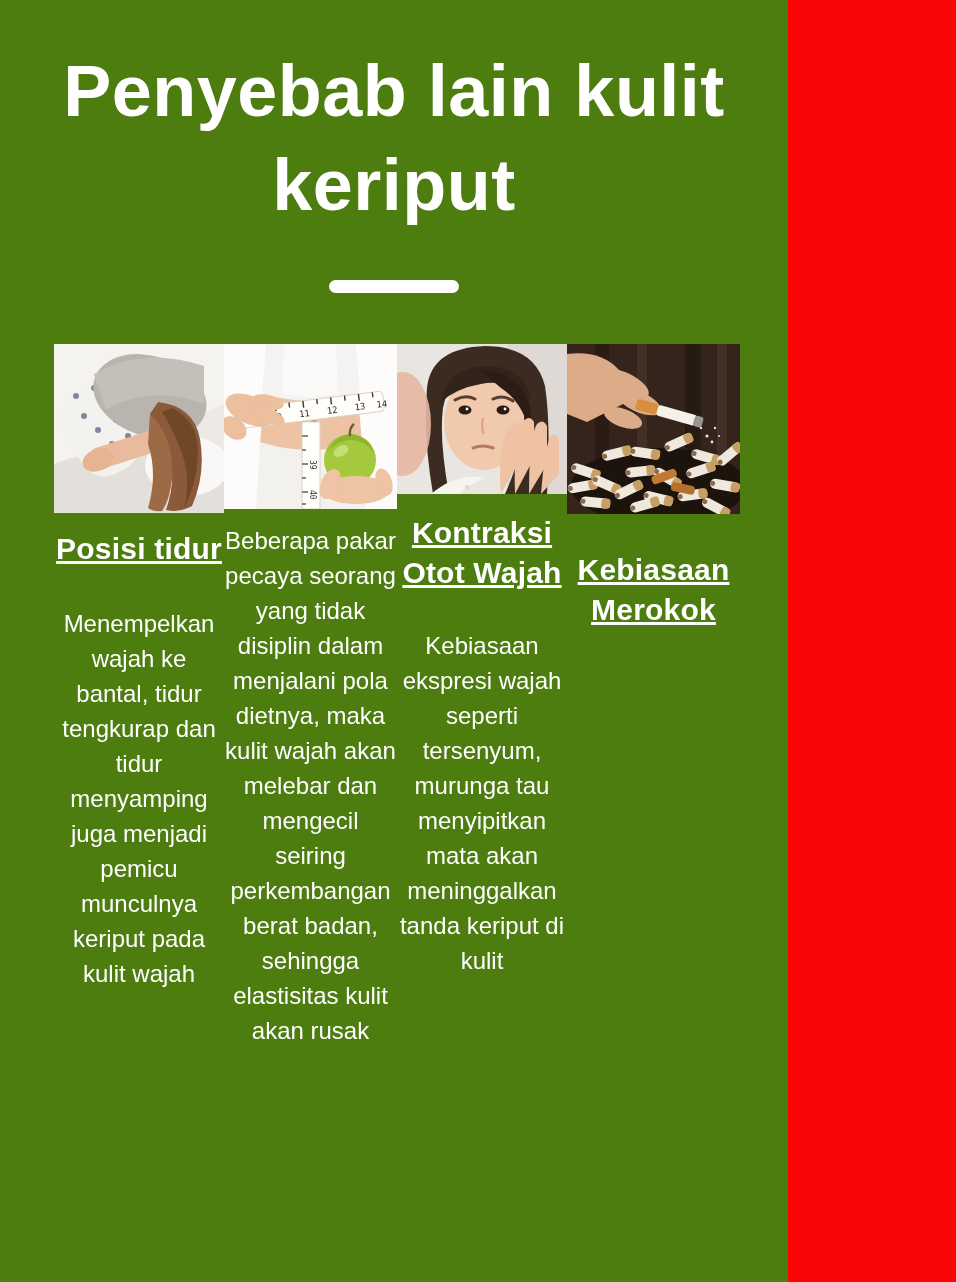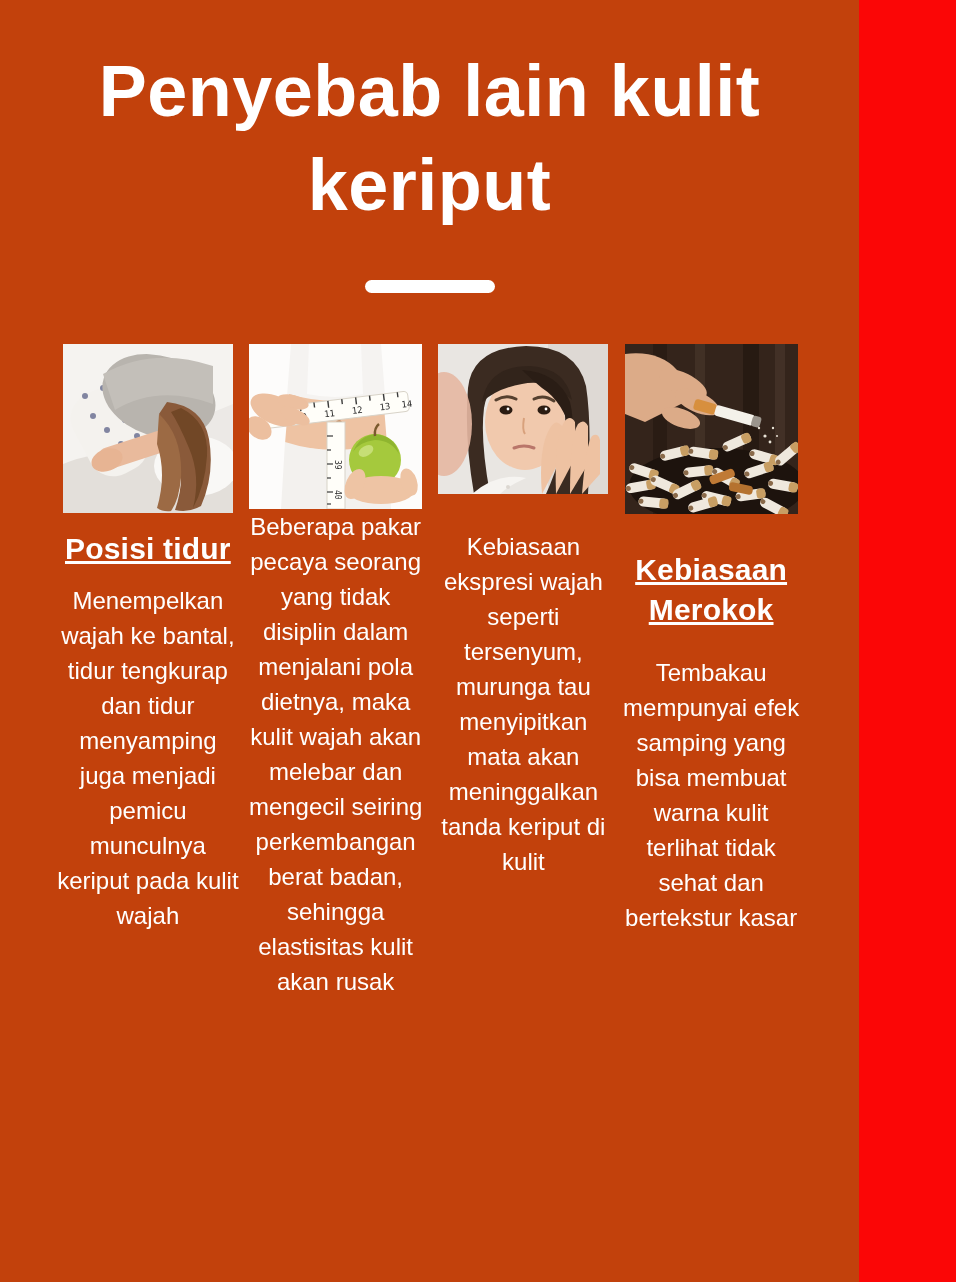--- a/index.html
+++ b/index.html
@@ -3,23 +3,23 @@
 <meta charset="utf-8">
 <style>
   * { margin: 0; padding: 0; box-sizing: border-box; }
   html, body { width: 956px; }
   body {
     font-family: "Liberation Sans", sans-serif;
     background: #fb0606;
   }
   .poster {
     position: relative;
-    width: 859px;
+    width: 788px;
     height: 1282px;
-    background: #c2410c;
+    background: #4d7c0f;
     overflow: hidden;
     color: #ffffff;
   }
   .title {
     padding-top: 44px;
     margin: 0 auto;
     max-width: 860px;
     text-align: center;
     font-size: 72px;
     line-height: 94px;
@@ -61,23 +61,23 @@
     text-decoration: underline;
   }
   .col-body {
     font-size: 24px;
     line-height: 35px;
     font-weight: 400;
     color: #ffffff;
   }
   
   .col-1 .col-heading { margin-top: 16px; }
-  .col-1 .col-body    { margin-top: 14px; }
+  .col-1 .col-body    { margin-top: 37px; }
   .col-2 .col-heading { margin-top: 24px; }
-  .col-2 .col-body    { }
+  .col-2 .col-body    { margin-top: 14px; }
   .col-3 .col-heading { margin-top: 19px; }
   .col-3 .col-body    { margin-top: 35px; }
   .col-4 .col-heading { margin-top: 36px; }
   .col-4 .col-body    { margin-top: 25px; }
 </style>
 </head>
 <body>
 
 <div class="poster">
 
@@ -233,20 +233,21 @@
           <path d="M118 150 Q116 96 126 78 Q132 70 137 78 L138 112 Z"></path>
           <path d="M132 150 Q132 92 140 80 Q146 74 150 82 L150 120 Z"></path>
           <path d="M144 150 Q148 100 154 92 Q160 88 162 96 L162 130 Z"></path>
         </g>
 
         <ellipse cx="6" cy="80" rx="28" ry="52" fill="#e5b7a2" opacity="0.9"></ellipse>
 
         <path d="M34 150 Q60 128 88 134 Q70 142 62 150 Z" fill="#f6f4f1"></path>
         <circle cx="70" cy="143" r="2" fill="#dcd7d1"></circle>
       </svg>
+      <div class="col-heading">Kontraksi Otot Wajah</div>
       <div class="col-body">Kebiasaan ekspresi wajah seperti tersenyum, murunga tau menyipitkan mata akan meninggalkan tanda keriput di kulit</div>
     </div>
 
     <div class="col col-4">
       <svg class="col-img" width="173" height="170" viewBox="0 0 173 170" aria-hidden="true">
         <defs>
           <g id="butt">
             <rect width="30" height="10" rx="5" fill="#efe8dd"></rect>
             <rect x="21" width="9" height="10" rx="3" fill="#c89e63"></rect>
             <circle cx="2.5" cy="5" r="2.5" fill="#8a6a4a"></circle>
@@ -299,17 +300,16 @@
         <use href="#butt" transform="translate(46 148) rotate(-26)"></use>
         <use href="#butt" transform="translate(78 146) rotate(14)"></use>
         <use href="#butt" transform="translate(110 148) rotate(-8)"></use>
         <use href="#butt" transform="translate(138 152) rotate(28)"></use>
         <use href="#butt" transform="translate(62 160) rotate(-16)"></use>
 
         <rect x="84" y="128" width="26" height="9" rx="4" fill="#c07a35" transform="rotate(-20 97 132)"></rect>
         <rect x="104" y="140" width="24" height="9" rx="4" fill="#b5722f" transform="rotate(12 116 144)"></rect>
       </svg>
       <div class="col-heading">Kebiasaan Merokok</div>
-      <div class="col-body">Tembakau mempunyai efek samping yang bisa membuat warna kulit terlihat tidak sehat dan bertekstur kasar</div>
     </div>
 
   </div>
 </div>
 
 </body></html>

